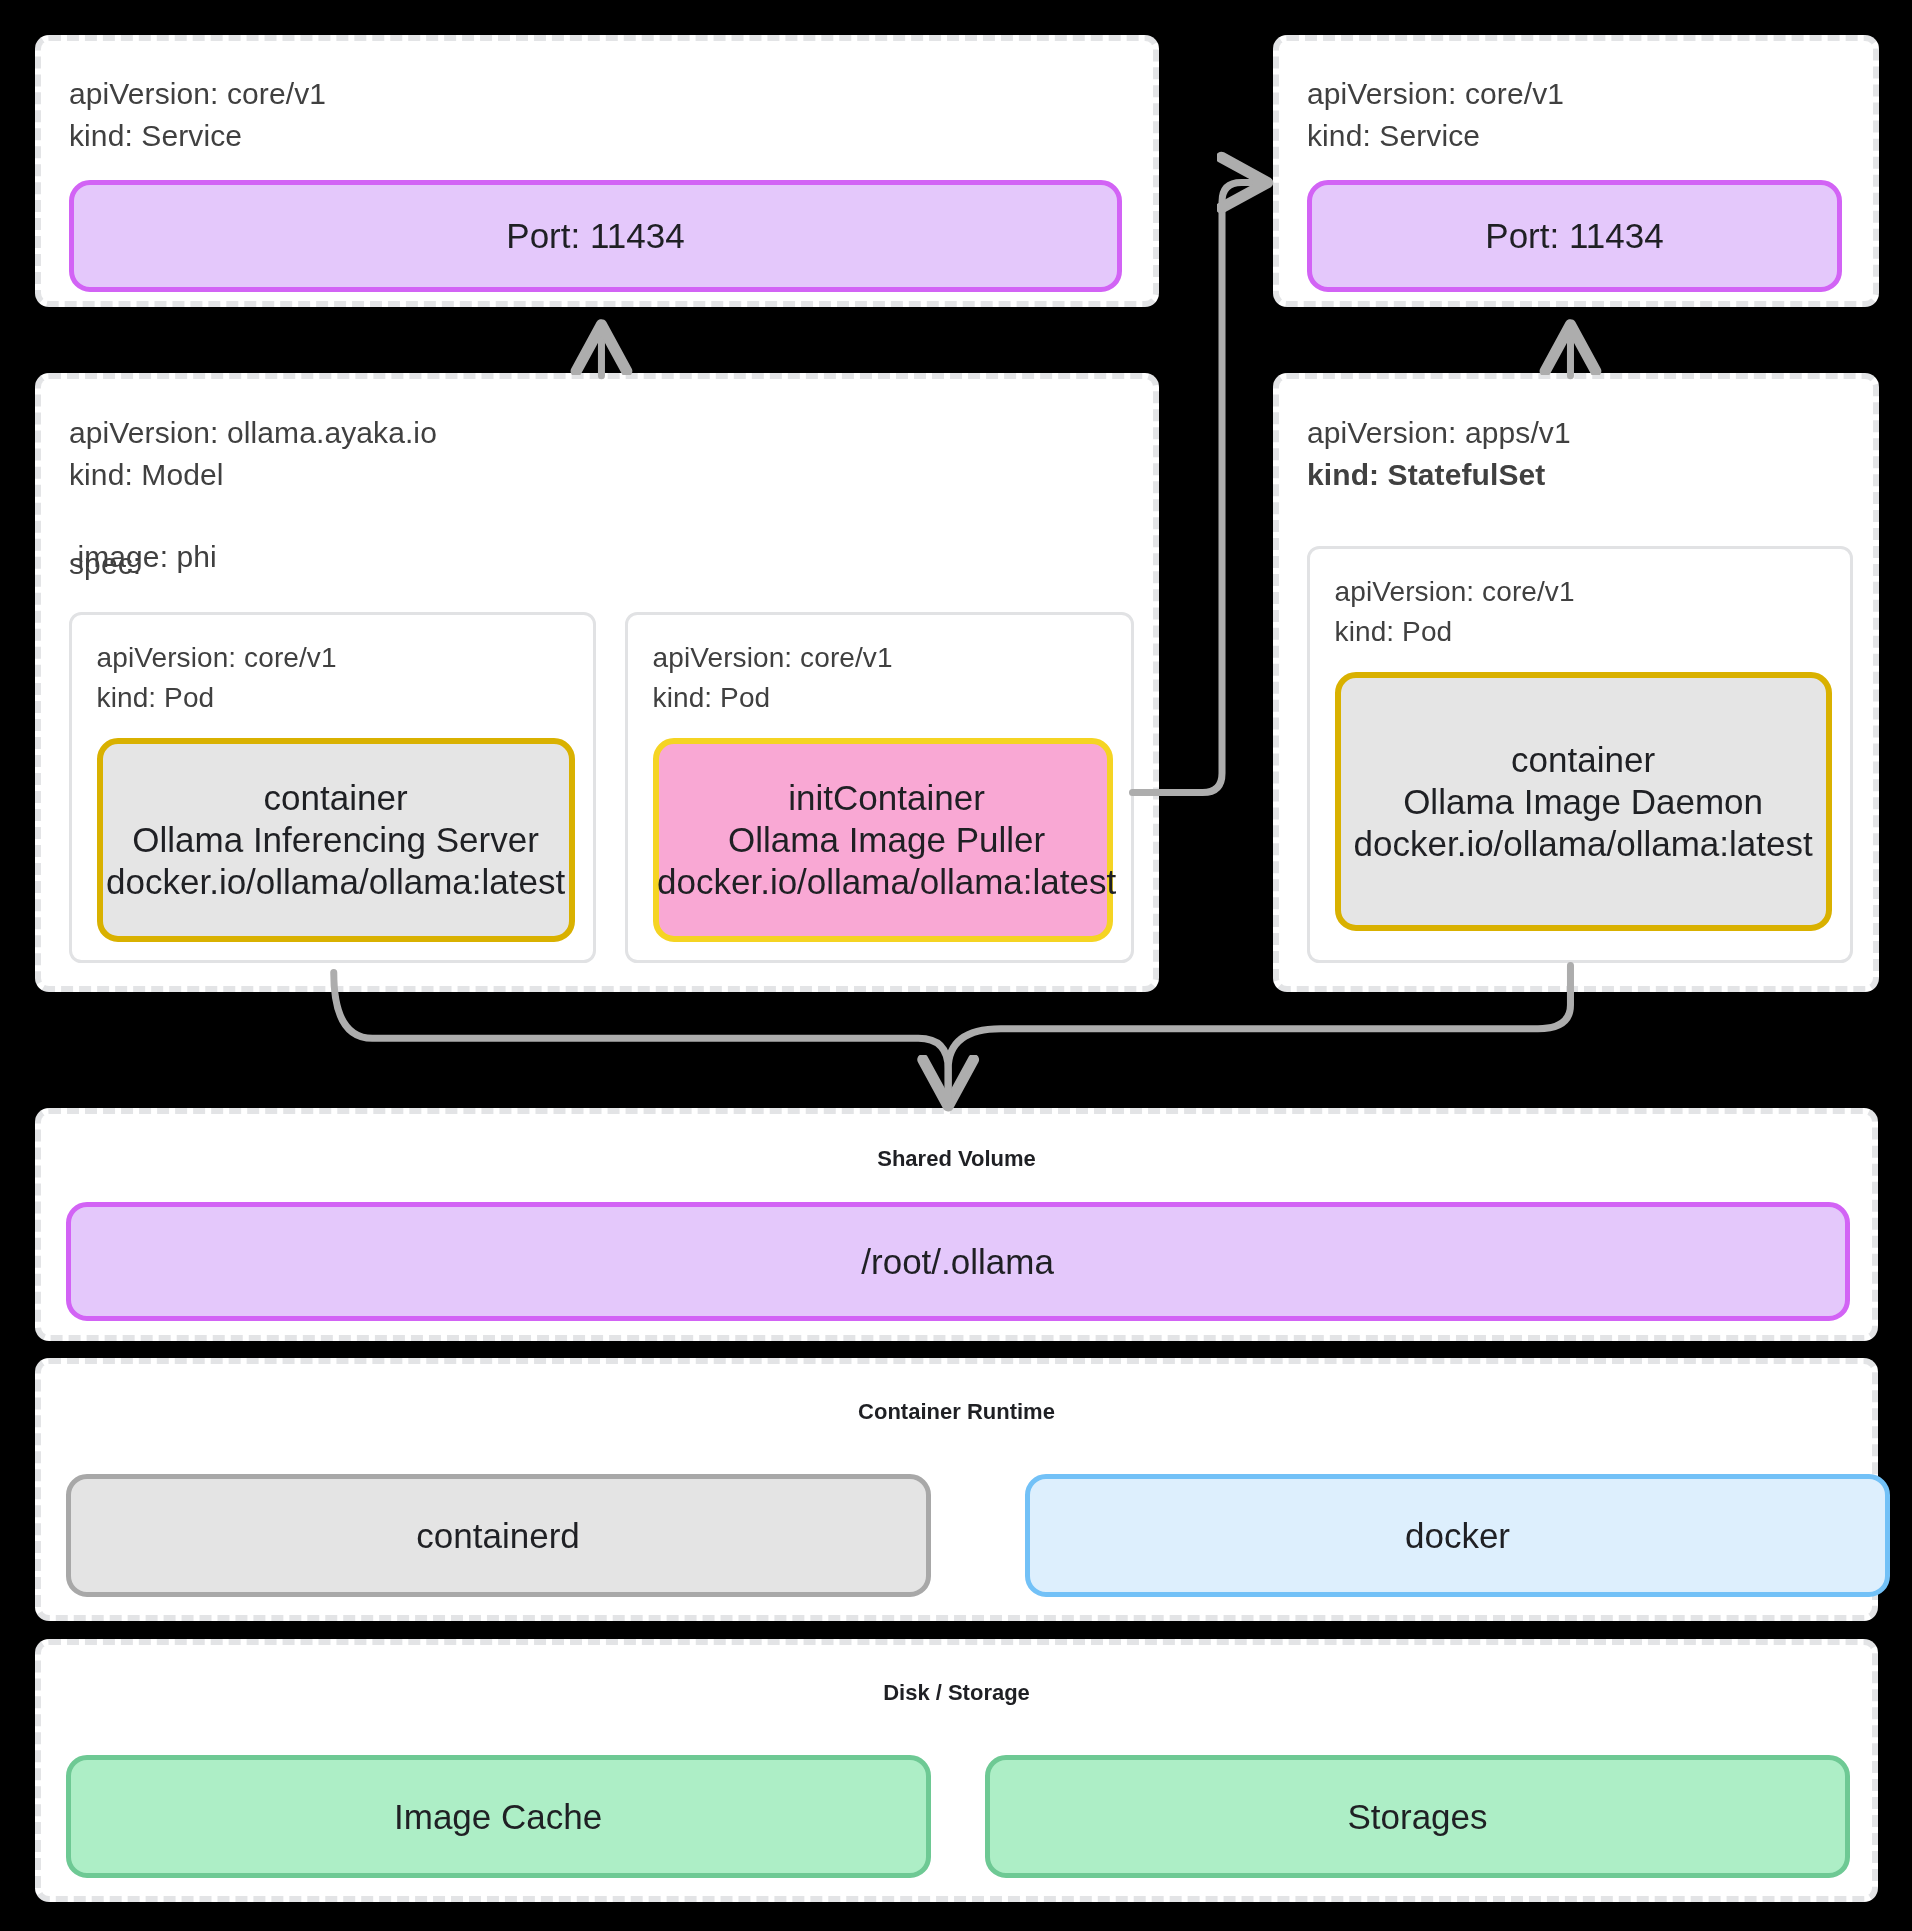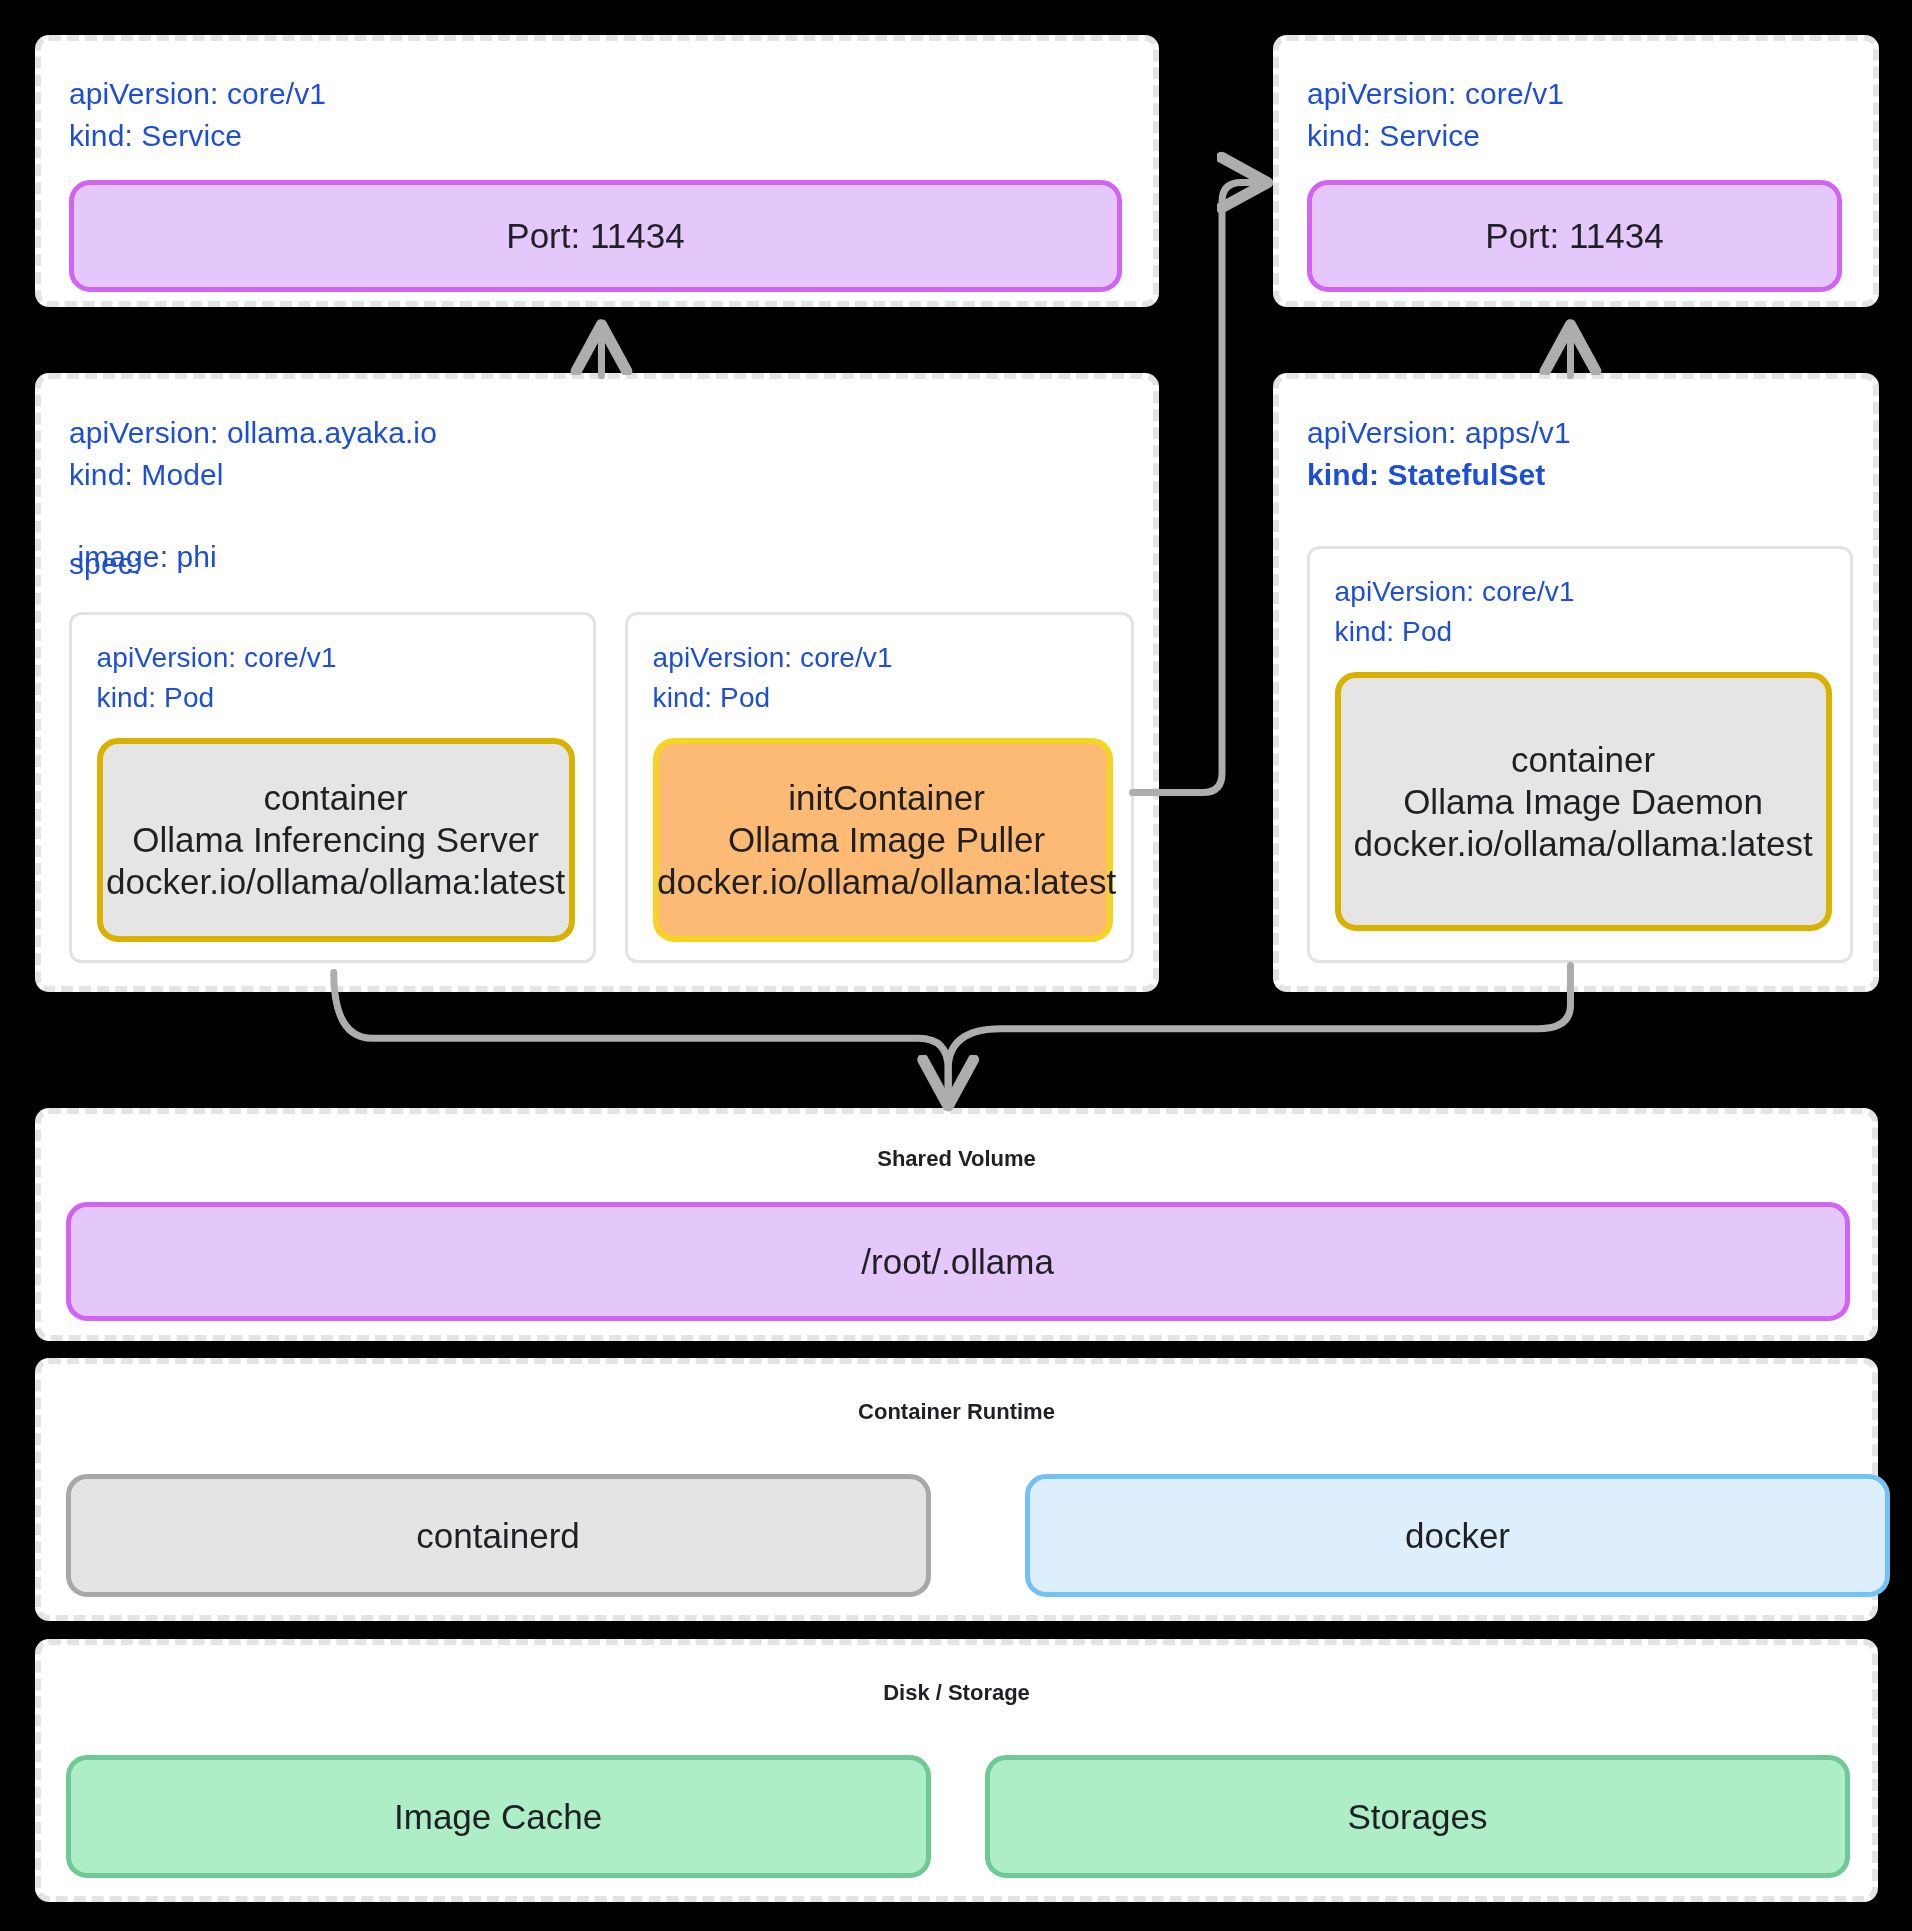--- a/index.html
+++ b/index.html
@@ -33,21 +33,21 @@
     background: #ffffff;
     border: 3.5px solid #e1e2e4;
     border-radius: 12.3px;
   }
 
   
   .yaml {
     position: absolute;
     font-size: 30px;
     line-height: 42px;
-    color: #1d4ed8;
+    color: #404040;
     white-space: pre;
     letter-spacing: 0.1px;
   }
   .yaml-sm {
     font-size: 28px;
     line-height: 40px;
   }
 
   
   .chip {
@@ -57,21 +57,21 @@
     align-items: center;
     justify-content: center;
     border-radius: 21px;
     text-align: center;
     font-size: 35px;
     line-height: 42px;
     color: #1f2024;
   }
   .chip-purple { background: #e4c8fb; border: 5.3px solid #d263f5; }
   .chip-yellow-solid { background: #e5e5e5; border: 6.1px solid #d9b100; }
-  .chip-yellow-pale { background: #fdba74; border: 6.1px solid #f5d423; padding-left: 8px; }
+  .chip-yellow-pale { background: #f9a8d4; border: 6.1px solid #f5d423; padding-left: 8px; }
   .chip-grey { background: #e4e4e4; border: 5.3px solid #a8a8a8; }
   .chip-blue { background: #ddeffd; border: 5.3px solid #72c1f7; }
   .chip-green { background: #adeec6; border: 5.3px solid #6ec994; }
 
   .chip .l { display: block; }
 
   
   .sect-title {
     position: absolute;
     width: 100%;

